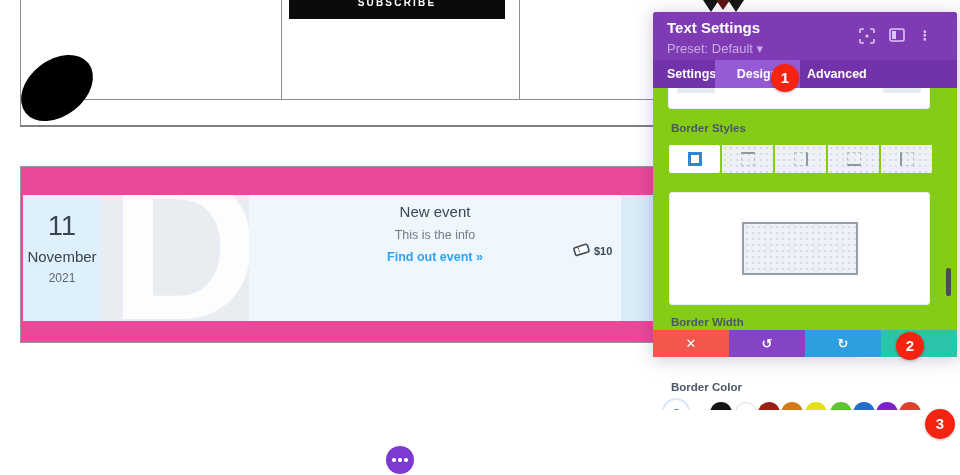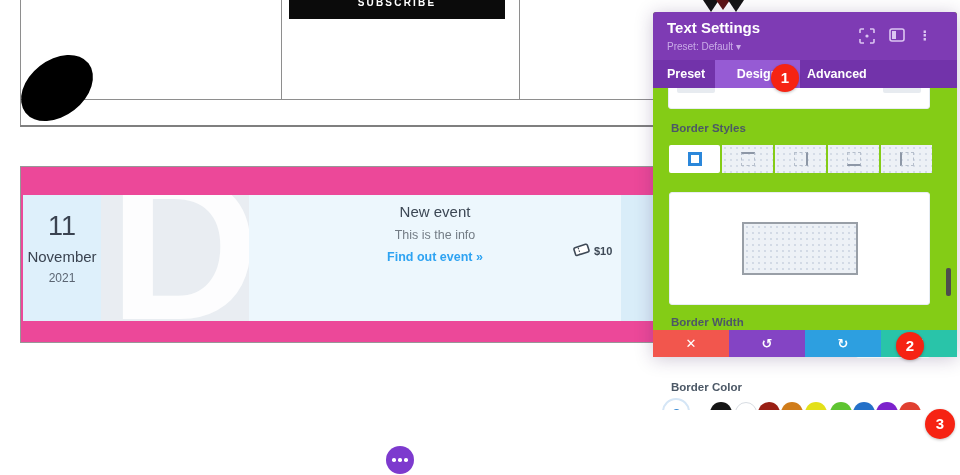--- a/index.html
+++ b/index.html
@@ -57,21 +57,21 @@
   .dots-btn { left:386px; top:446px; width:28px; height:28px; border-radius:50%;
               background:#7d3ace; display:flex; align-items:center; justify-content:center; gap:2.5px; }
   .dots-btn i { width:3.5px; height:3.5px; border-radius:50%; background:#fff; }
 
   
   .panel { left:653px; top:12px; width:304px; height:345px; border-radius:3px 3px 0 0;
            box-shadow:0 2px 18px rgba(60,30,90,.25); background:#84cc16; z-index:10; }
   .panel-header { position:absolute; left:0; top:0; width:100%; height:48px;
                   background:#7e3bb4; border-radius:3px 3px 0 0; }
   .panel-title  { position:absolute; left:14px; top:7px; color:#fff; font-size:15px; font-weight:bold; }
-  .panel-preset { position:absolute; left:14px; top:29px; color:#c9abe7; font-size:10px; }
+  .panel-preset { position:absolute; left:14px; top:29px; color:#c9abe7; font-size:13px; }
   .hicon { position:absolute; top:16px; width:16px; height:16px; color:#dcc6f2; }
   .hicon svg { display:block; }
   .hicon.kebab { font-size:13px; font-weight:bold; line-height:16px; text-align:center; }
 
   .panel-tabs { position:absolute; left:0; top:48px; width:100%; height:28px;
                 background:#7233aa; display:flex; color:#fff; font-size:12.5px; font-weight:bold; }
   .tab { line-height:28px; }
   .tab.content  { padding-left:14px; width:62px; }
   .tab.design   { width:85px; text-align:center; background:#965bd4; }
   .tab.advanced { padding-left:7px; }
@@ -210,21 +210,21 @@
     <div class="hicon" style="right:52px;">
       <svg width="16" height="14" viewBox="0 0 16 14" fill="none" stroke="#dcc6f2" stroke-width="1.6">
         <rect x="1" y="1" width="14" height="12" rx="2"></rect>
         <rect x="3" y="3" width="4" height="8" fill="#dcc6f2" stroke="none"></rect>
       </svg>
     </div>
     <div class="hicon kebab" style="right:24px;">⋮</div>
   </div>
 
   <div class="panel-tabs">
-    <div class="tab content">Preset</div>
+    <div class="tab content">Settings</div>
     <div class="tab design">Design</div>
     <div class="tab advanced">Advanced</div>
   </div>
 
   <div class="panel-body">
     <div class="partial-box">
       <div class="stub left"></div>
       <div class="stub right"></div>
     </div>
 

